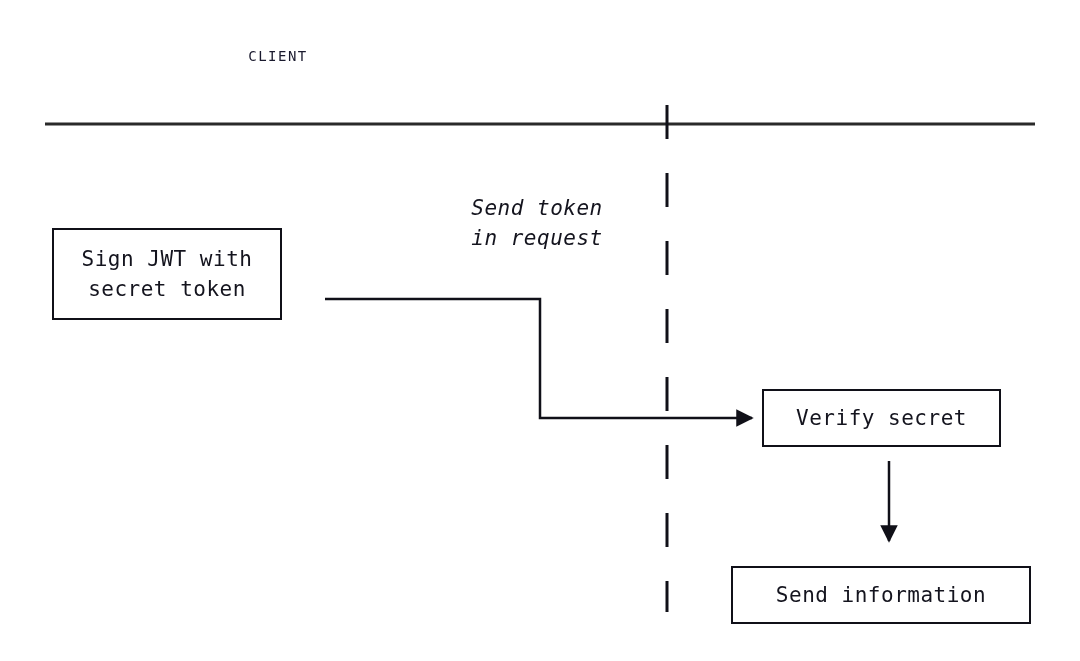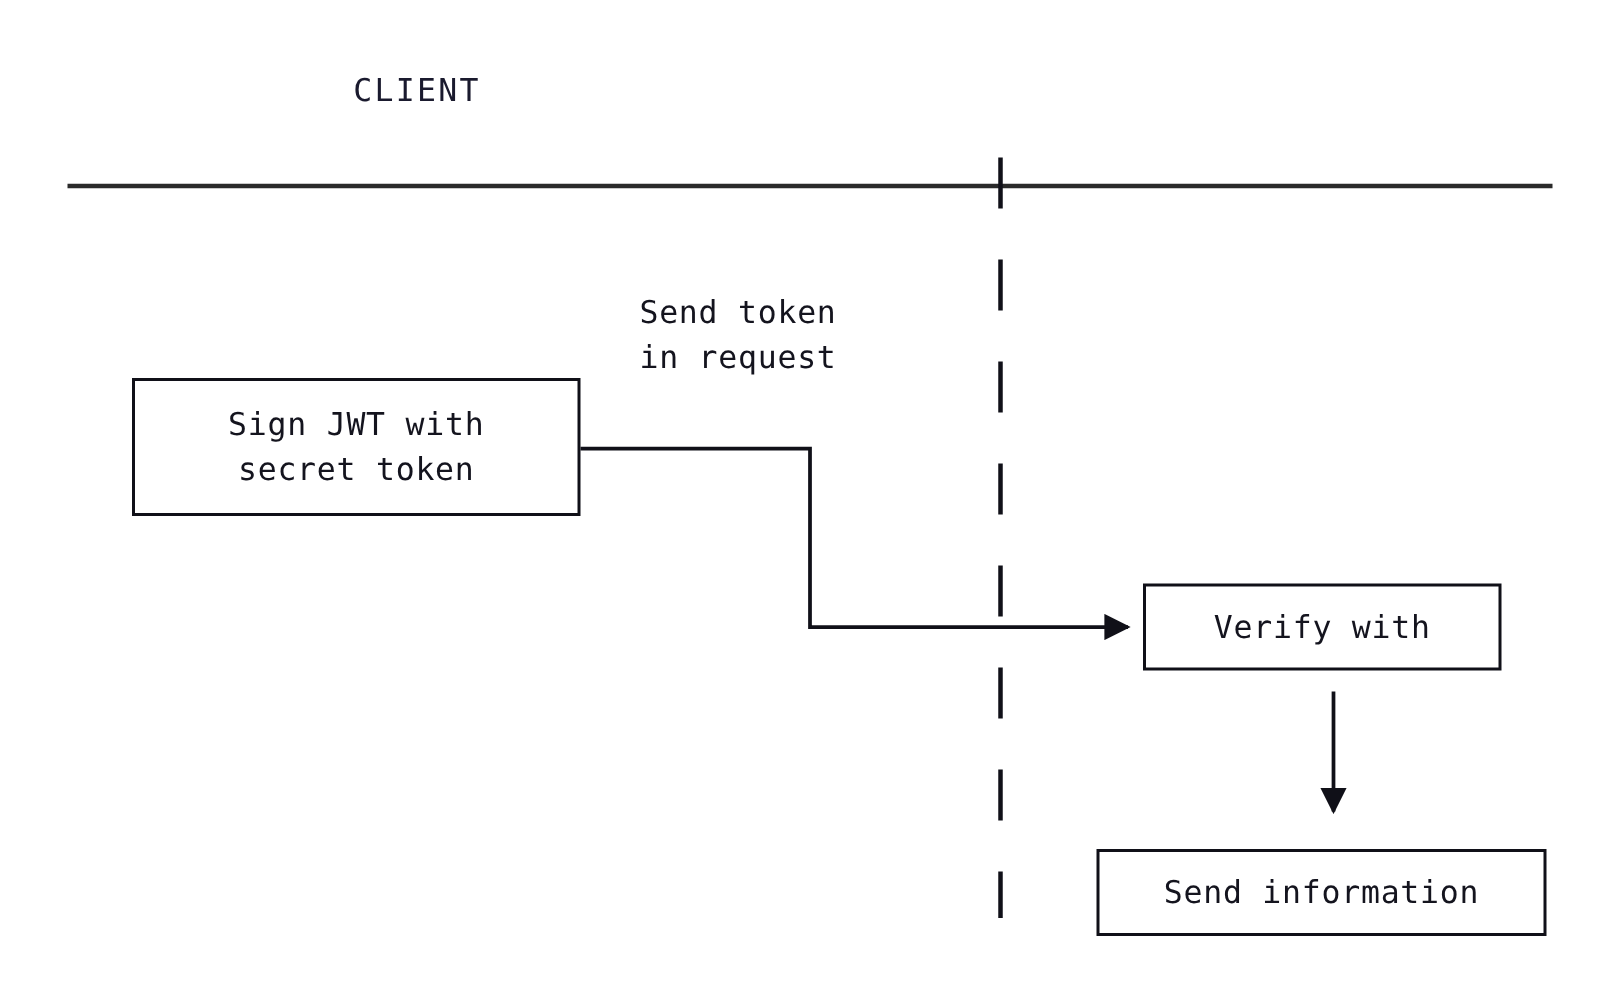--- a/index.html
+++ b/index.html
@@ -22,21 +22,21 @@
     position: absolute;
     left: 0;
     top: 0;
     width: 1080px;
     height: 661px;
     display: block;
   }
   .lane-label {
     position: absolute;
     font-family: "DejaVu Sans Mono", "Liberation Mono", monospace;
-    font-size: 21px;
+    font-size: 14px;
     letter-spacing: 1.5px;
     color: #1a1a2e;
     white-space: pre;
     text-align: center;
   }
   #lane-label-client {
     left: 128px;
     top: 48px;
     width: 300px;
   }
@@ -58,49 +58,49 @@
     font-family: "DejaVu Sans Mono", "Liberation Mono", monospace;
     font-size: 21px;
     line-height: 30px;
     color: #14141e;
     text-align: center;
     white-space: pre;
     letter-spacing: 0.5px;
   }
   #node-sign-jwt {
     left: 52px;
-    top: 252px;
-    width: 299px;
+    top: 228px;
+    width: 230px;
     height: 92px;
-    margin-left: 36px;
   }
   #node-verify-token {
     left: 762px;
     top: 389px;
     width: 239px;
     height: 58px;
   }
   #node-read-information {
     left: 731px;
     top: 566px;
     width: 300px;
     height: 58px;
   }
   #edge-label-send-token {
     position: absolute;
-    left: 382px;
+    left: 427px;
     top: 193px;
     width: 220px;
     font-family: "DejaVu Sans Mono", "Liberation Mono", monospace;
     font-size: 21px;
     line-height: 30px;
     color: #14141e;
     text-align: center;
     white-space: pre;
     letter-spacing: 0.5px;
+    font-style: italic;
   }
 </style>
 </head>
 <body>
 
 <div id="diagram-root">
 
   <svg id="diagram-svg" viewBox="0 0 1080 661" xmlns="http://www.w3.org/2000/svg">
     <defs>
       <marker id="arrow-right" viewBox="0 0 10 10" refX="9" refY="5" markerWidth="7" markerHeight="7" orient="auto-start-reverse">
@@ -122,21 +122,21 @@
 
   <div class="lane-label" id="lane-label-client">CLIENT</div>
 
 
   <div class="node-box" id="node-sign-jwt">
     <span class="node-text">Sign JWT with
 secret token</span>
   </div>
 
   <div class="node-box" id="node-verify-token">
-    <span class="node-text">Verify with</span>
+    <span class="node-text">Verify secret</span>
   </div>
 
   <div class="node-box" id="node-read-information">
     <span class="node-text">Send information</span>
   </div>
 
   <div id="edge-label-send-token">Send token
 in request</div>
 
 </div>

